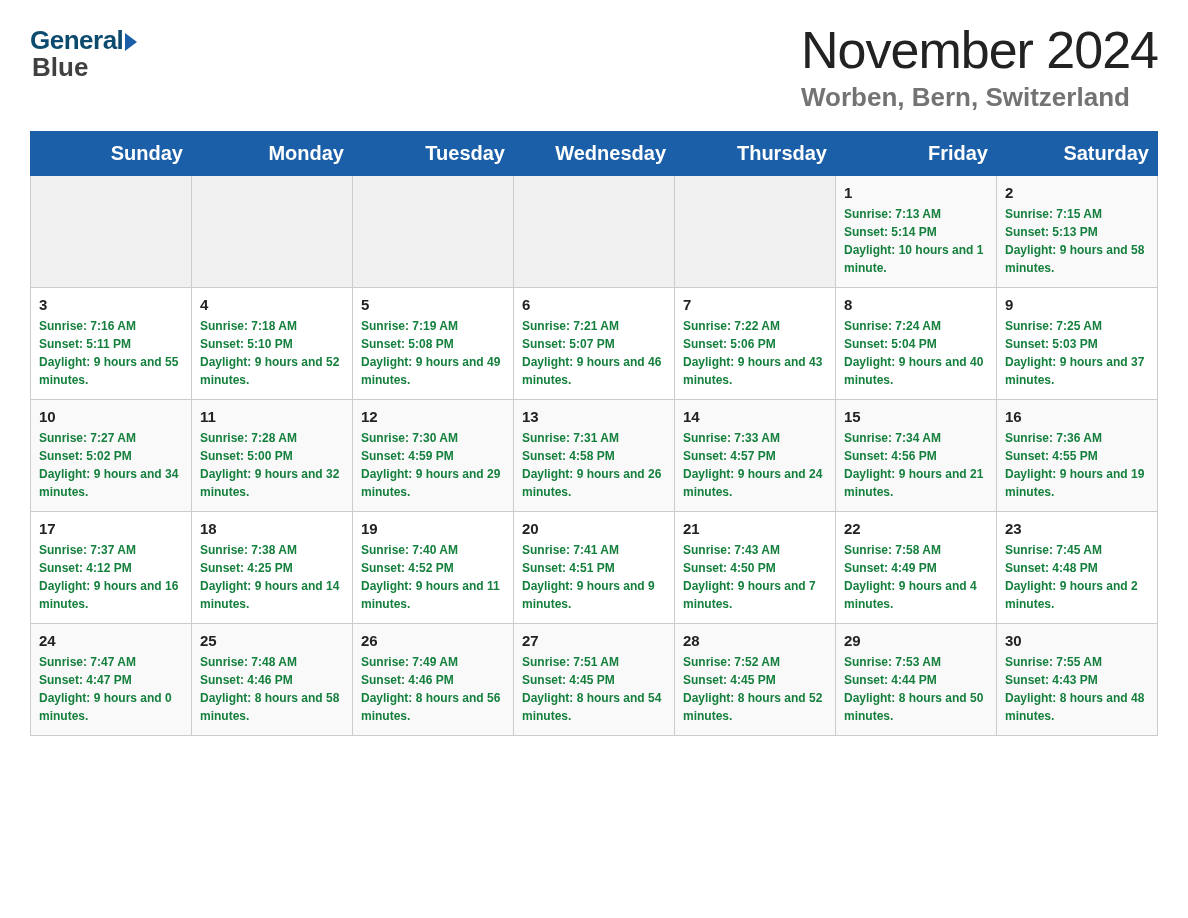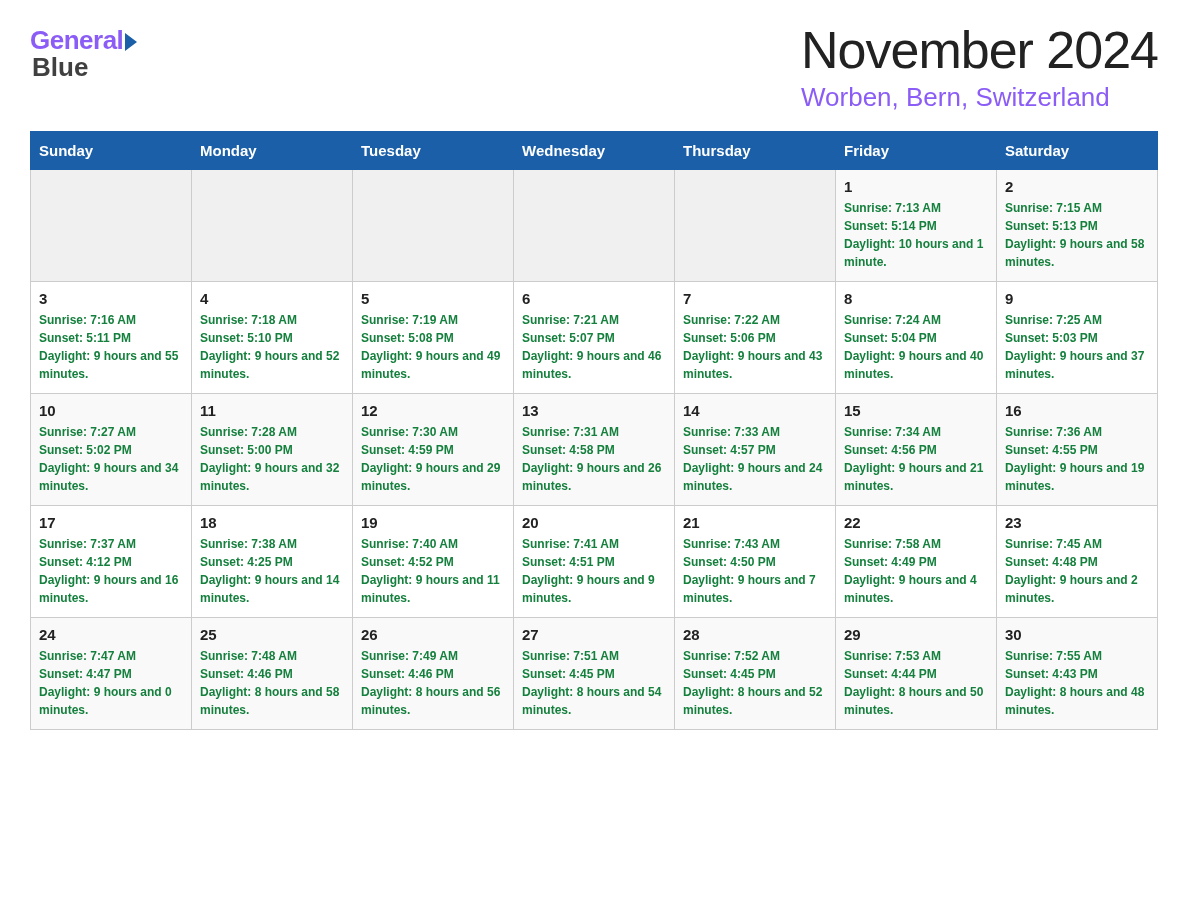--- a/index.html
+++ b/index.html
@@ -22,21 +22,21 @@
       align-items: flex-start;
       padding-top: 5px;
     }
     .logo-top {
       display: flex;
       align-items: center;
     }
     .logo-general {
       font-size: 26px;
       font-weight: bold;
-      color: #8b5cf6;
+      color: #0c4a6e;
       letter-spacing: -0.5px;
     }
     .logo-arrow {
       width: 0;
       height: 0;
       border-left: 12px solid #1a5fa8;
       border-top: 9px solid transparent;
       border-bottom: 9px solid transparent;
       margin-left: 2px;
       margin-top: 2px;
@@ -52,36 +52,36 @@
       text-align: left;
     }
     .month-title {
       font-size: 52px;
       font-weight: 300;
       color: #222;
       letter-spacing: -1px;
     }
     .location-title {
       font-size: 26px;
-      font-weight: 400;
-      color: #8b5cf6;
+      font-weight: 700;
+      color: #737373;
       margin-top: 2px;
     }
     .calendar {
       width: 100%;
       border-collapse: collapse;
       border: 1px solid #aaa;
     }
     .calendar thead tr th {
       background-color: #1a5fa8;
       color: #fff;
-      font-size: 15px;
+      font-size: 20px;
       font-weight: 600;
       padding: 10px 8px;
-      text-align: left;
+      text-align: right;
       border: 1px solid #1a5fa8;
     }
     .calendar tbody tr td {
       vertical-align: top;
       padding: 8px 8px 10px 8px;
       border: 1px solid #ccc;
       width: 14.28%;
       min-height: 110px;
       font-size: 12.5px;
       color: #333;

